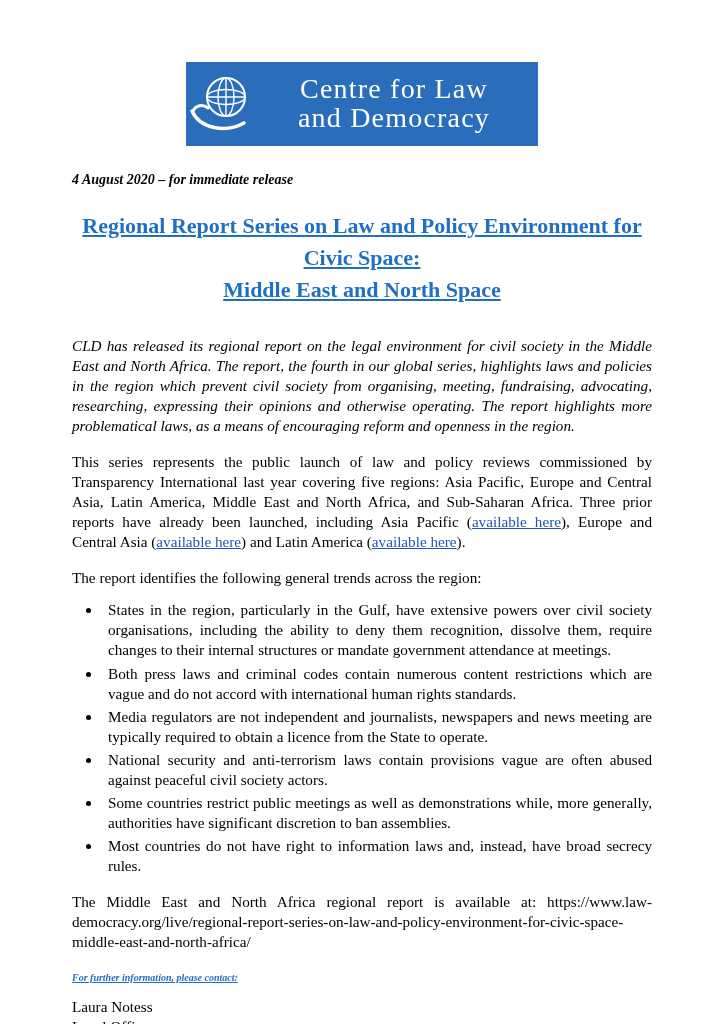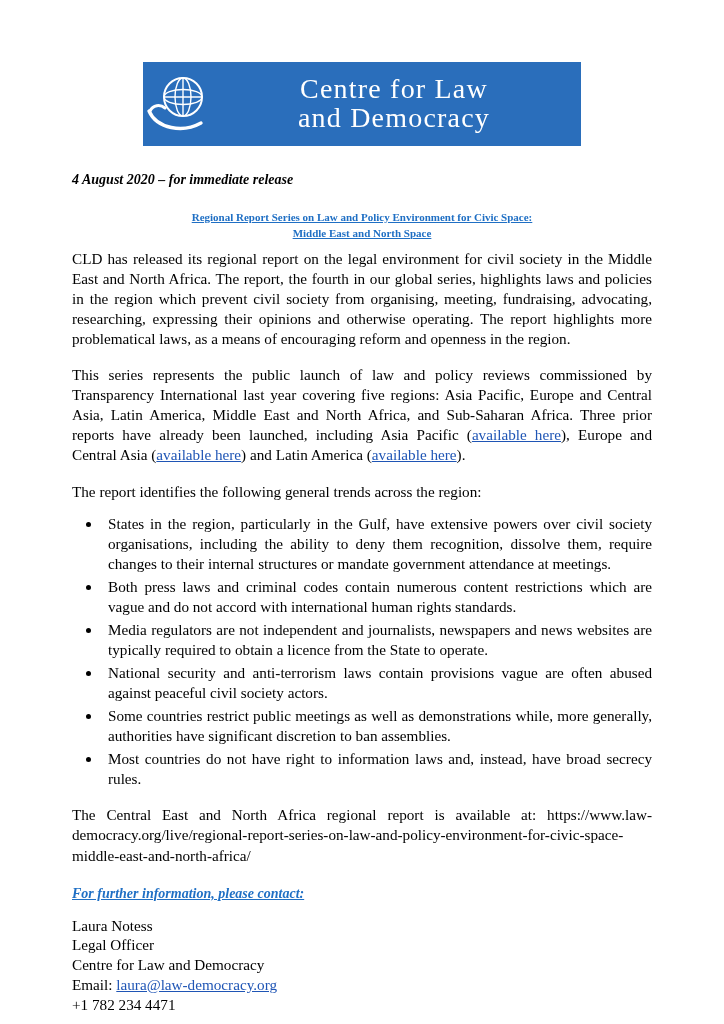--- a/index.html
+++ b/index.html
@@ -18,21 +18,21 @@
   .page {
     position: relative;
     width: 724px;
     height: 1024px;
     box-sizing: border-box;
     padding: 0 72px;
   }
   
   .logo-banner {
     margin: 62px auto 0 auto;
-    width: 438px;
+    width: 352px;
     height: 84px;
     background: #2a6ebb;
     display: flex;
     align-items: center;
     box-sizing: border-box;
   }
   .logo-mark {
     width: 74px;
     height: 74px;
     flex: 0 0 74px;
@@ -61,33 +61,34 @@
     font-style: italic;
     font-weight: bold;
     font-size: 14px;
   }
   
   .doc-title {
     margin-top: 22px;
     text-align: center;
     color: #1f6fc4;
     font-weight: bold;
-    font-size: 11px;
+    font-size: 22px;
     text-decoration: underline;
     line-height: 1.45;
   }
   
   p.body-par {
     margin: 16px 0 0 0;
     font-size: 15.2px;
     line-height: 1.32;
     text-align: justify;
   }
   p.body-par.first {
-    margin-top: 7px;
+    margin-top: 30px;
+    font-style: italic;
   }
   ul.trend-list {
     margin: 12px 0 0 0;
     padding-left: 30px;
     font-size: 15.2px;
     line-height: 1.32;
   }
   ul.trend-list li {
     margin-top: 3px;
     text-align: justify;
@@ -95,21 +96,21 @@
   }
   a.doclink {
     color: #1f55b5;
     text-decoration: underline;
   }
   .contact-heading {
     margin-top: 20px;
     font-style: italic;
     font-weight: bold;
     color: #1f6fc4;
-    font-size: 14px;
+    font-size: 10px;
     text-decoration: underline;
   }
   .contact-block {
     margin-top: 14px;
     font-size: 15.2px;
     line-height: 1.30;
   }
   .contact-block div {
     white-space: nowrap;
   }
@@ -146,27 +147,27 @@
 
   <p class="body-par first">CLD has released its regional report on the legal environment for civil society in the Middle East and North Africa. The report, the fourth in our global series, highlights laws and policies in the region which prevent civil society from organising, meeting, fundraising, advocating, researching, expressing their opinions and otherwise operating. The report highlights more problematical laws, as a means of encouraging reform and openness in the region.</p>
 
   <p class="body-par"><span>This series represents the public launch of law and policy reviews commissioned by Transparency International last year covering five regions: Asia Pacific, Europe and Central Asia, Latin America, Middle East and North Africa, and Sub-Saharan Africa. Three prior reports have already been launched, including Asia Pacific (</span><a class="doclink" href="#">available here</a><span>), Europe and Central Asia (</span><a class="doclink" href="#">available here</a><span>) and Latin America (</span><a class="doclink" href="#">available here</a><span>).</span></p>
 
   <p class="body-par">The report identifies the following general trends across the region:</p>
 
   <ul class="trend-list">
     <li>States in the region, particularly in the Gulf, have extensive powers over civil society organisations, including the ability to deny them recognition, dissolve them, require changes to their internal structures or mandate government attendance at meetings.</li>
     <li>Both press laws and criminal codes contain numerous content restrictions which are vague and do not accord with international human rights standards.</li>
-    <li>Media regulators are not independent and journalists, newspapers and news websites are typically required to obtain a licence from the State to operate.</li>
+    <li>Media regulators are not independent and journalists, newspapers and news meeting are typically required to obtain a licence from the State to operate.</li>
     <li>National security and anti-terrorism laws contain provisions vague are often abused against peaceful civil society actors.</li>
     <li>Some countries restrict public meetings as well as demonstrations while, more generally, authorities have significant discretion to ban assemblies.</li>
     <li>Most countries do not have right to information laws and, instead, have broad secrecy rules.</li>
   </ul>
 
-  <p class="body-par">The Central East and North Africa regional report is available at: https://www.law-democracy.org/live/regional-report-series-on-law-and-policy-environment-for-civic-space-middle-east-and-north-africa/</p>
+  <p class="body-par">The Middle East and North Africa regional report is available at: https://www.law-democracy.org/live/regional-report-series-on-law-and-policy-environment-for-civic-space-middle-east-and-north-africa/</p>
 
   <div class="contact-heading">For further information, please contact:</div>
 
   <div class="contact-block">
     <div>Laura Notess</div>
     <div>Legal Officer</div>
     <div>Centre for Law and Democracy</div>
     <div><span>Email:</span> <a class="doclink" href="#">laura@law-democracy.org</a></div>
     <div>+1 782 234 4471</div>
 

